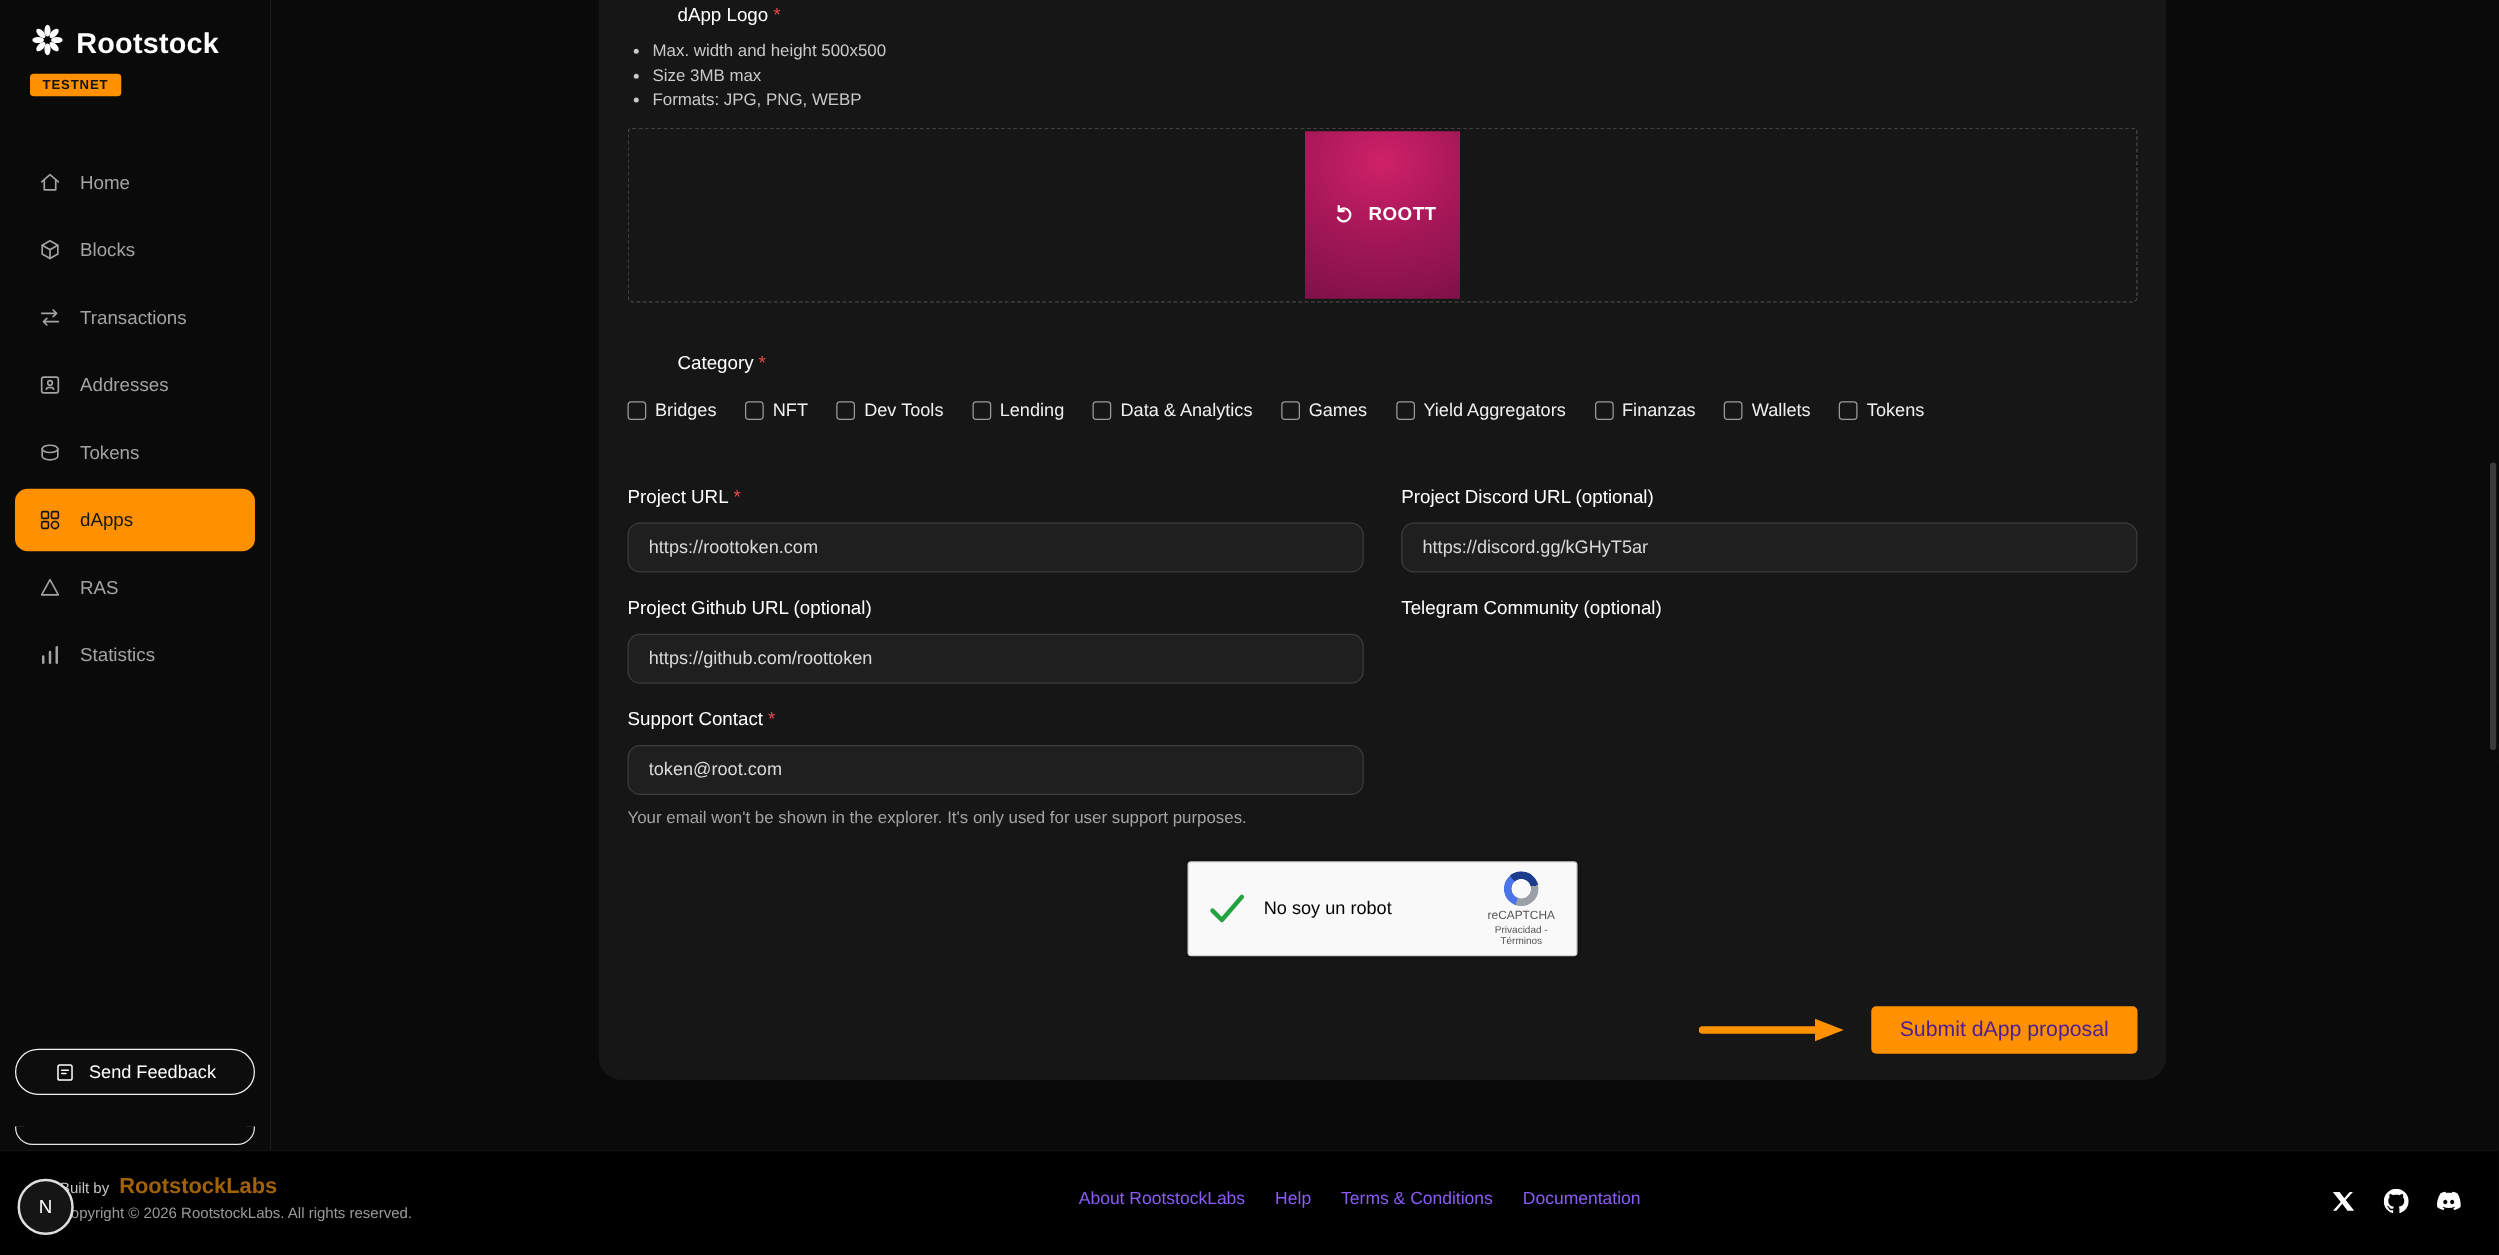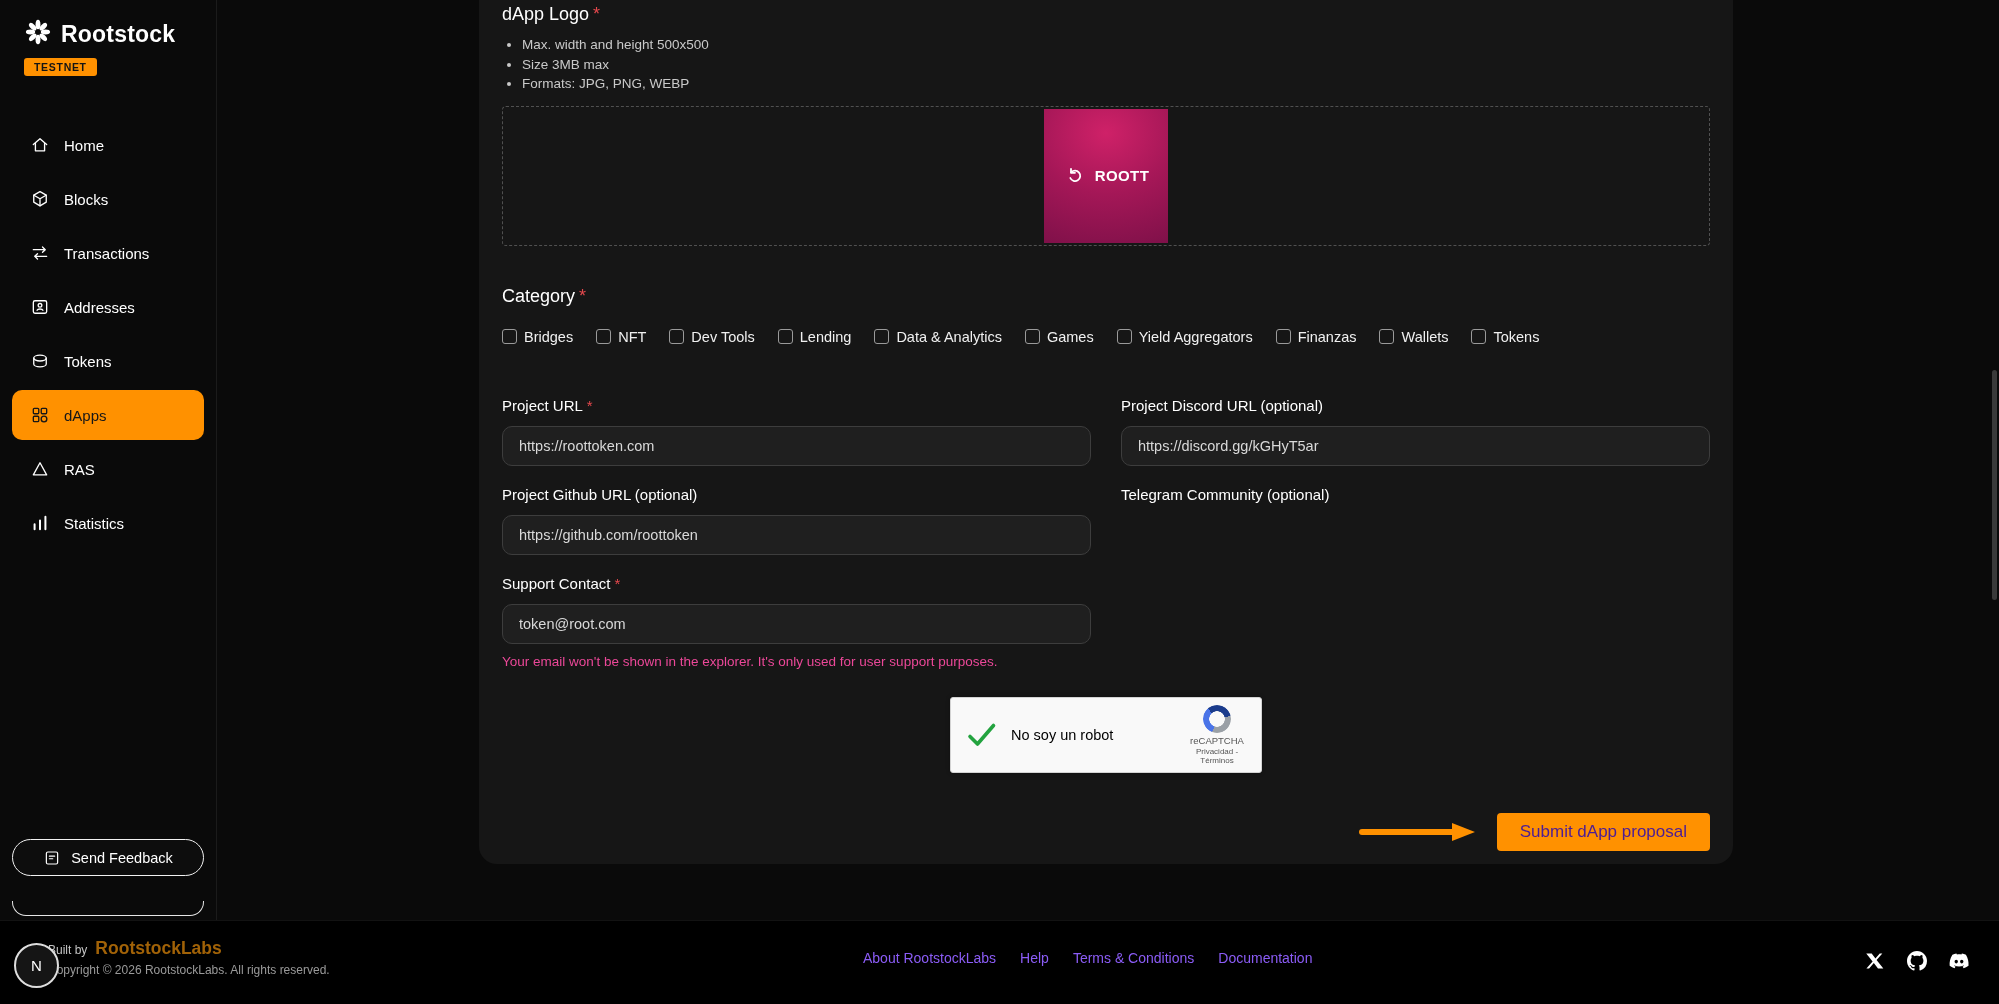--- a/index.html
+++ b/index.html
@@ -13,57 +13,57 @@
   
   .sidebar { position:absolute; left:0; top:0; width:217px; height:920px;
     background:#0a0a0a; border-right:1px solid #1b1b1b; overflow:hidden; }
   .brand { padding:18px 24px 0; }
   .brand-row { display:flex; align-items:center; gap:9px; }
   .brand-name { font-size:23px; font-weight:700; letter-spacing:.2px; }
   .badge { display:inline-block; margin-top:8px; background:#ff9100; color:#141414;
     font-size:10.5px; font-weight:700; letter-spacing:.7px; padding:3px 10px; border-radius:3px; }
   .nav { margin-top:42px; }
   .nav-item { display:flex; align-items:center; gap:14px; height:54px; padding-left:30px;
-    font-size:15px; color:#ffffff; cursor:pointer; }
+    font-size:15px; color:#a3a3a3; cursor:pointer; }
   .nav-item svg { width:20px; height:20px; flex:none; fill:none; stroke:currentColor;
     stroke-width:1.6; stroke-linecap:round; stroke-linejoin:round; }
   .nav-item.active { background:#ff9100; color:#171717; border-radius:10px;
     margin:2px 12px; padding-left:18px; height:50px; }
   .feedback-btn { position:absolute; left:12px; right:12px; bottom:44px; height:37px;
     border:1.5px solid #f2f2f2; border-radius:20px; background:#0d0d0d; color:#fff;
     font-size:14.5px; display:flex; align-items:center; justify-content:center; gap:10px; cursor:pointer; }
   .feedback-btn svg { width:18px; height:18px; fill:none; stroke:#fff; stroke-width:1.6;
     stroke-linecap:round; stroke-linejoin:round; }
   .feedback-ghost { position:absolute; left:12px; right:12px; bottom:4px; height:15px;
     border:1.5px solid #e6e6e6; border-top:none; border-radius:0 0 14px 14px; }
 
   
   .card { position:absolute; left:479px; top:-44px; width:1254px; height:908px;
     background:#161616; border-radius:18px; padding:48px 23px 0; }
-  .sec-label { font-size:18px; color:#fff; }
+  .sec-label { font-size:15px; color:#fff;margin-left:40px; }
   .req { color:#e5484d; margin-left:4px; }
   .rules { margin:10px 0 0; padding-left:20px; color:#c9c9c9; font-size:13.5px; line-height:1.45; }
   .dropzone { margin-top:12px; height:140px; border:1.5px dashed #505050; border-radius:4px;
     display:flex; align-items:center; justify-content:center; }
   .tile { width:124px; height:134px; cursor:pointer;
     background:radial-gradient(120% 95% at 50% 18%, #cf2168 0%, #a41757 48%, #7c1048 100%);
     display:flex; align-items:center; justify-content:center; gap:8px;
     font-weight:700; font-size:15px; letter-spacing:.4px; color:#fff; }
   .tile svg { width:24px; height:24px; fill:none; stroke:#fff; stroke-width:1.8;
     stroke-linecap:round; stroke-linejoin:round; }
   .category-label { margin-top:40px; }
   .cb-row { margin-top:22px; display:flex; gap:23px; align-items:center; }
   .cb-item { display:flex; align-items:center; gap:7px; font-size:14.5px; color:#f0f0f0; cursor:pointer; white-space:nowrap; }
   .cb { appearance:none; -webkit-appearance:none; width:15px; height:15px; flex:none;
     border:1.5px solid #9a9a9a; border-radius:3px; background:transparent; cursor:pointer; }
   .grid { margin-top:52px; display:grid; grid-template-columns:1fr 1fr; column-gap:30px; row-gap:20px; }
   .flabel { font-size:15px; color:#fff; margin-bottom:12px; }
   .tinput { width:100%; height:40px; background:#1f1f1f; border:1px solid #3d3d3d; border-radius:10px;
     padding:0 16px; color:#d9d9d9; font-size:14.5px; font-family:inherit; outline:none; }
-  .helper { margin-top:10px; font-size:13.5px; color:#ec4899; }
+  .helper { margin-top:10px; font-size:13.5px; color:#a3a3a3; }
 
   .captcha { margin:28px auto 0; width:312px; height:76px; background:#f9f9f9;
     border:1px solid #d3d3d3; border-radius:3px; box-shadow:0 0 4px rgba(0,0,0,.3);
     display:flex; align-items:center; padding:0 12px 0 14px; cursor:pointer; }
   .captcha-check svg { display:block; }
   .captcha-text { font-size:14.5px; margin-left:14px; color:#000; }
   .captcha-brand { margin-left:auto; text-align:center; width:64px; color:#555; }
   .recaptcha-ring { width:28px; height:28px; margin:0 auto; border-radius:50%;
     background:conic-gradient(from 200deg, #4a74e8 0 33%, #1b3c8c 33% 66%, #9aa0a6 66% 100%);
     -webkit-mask:radial-gradient(circle, transparent 7.5px, #000 8px);

